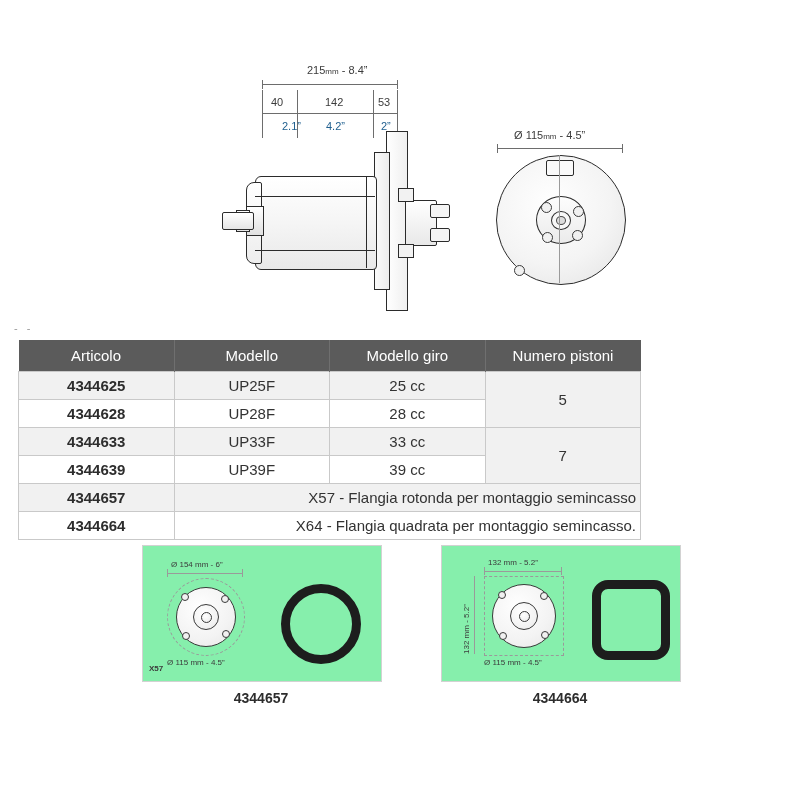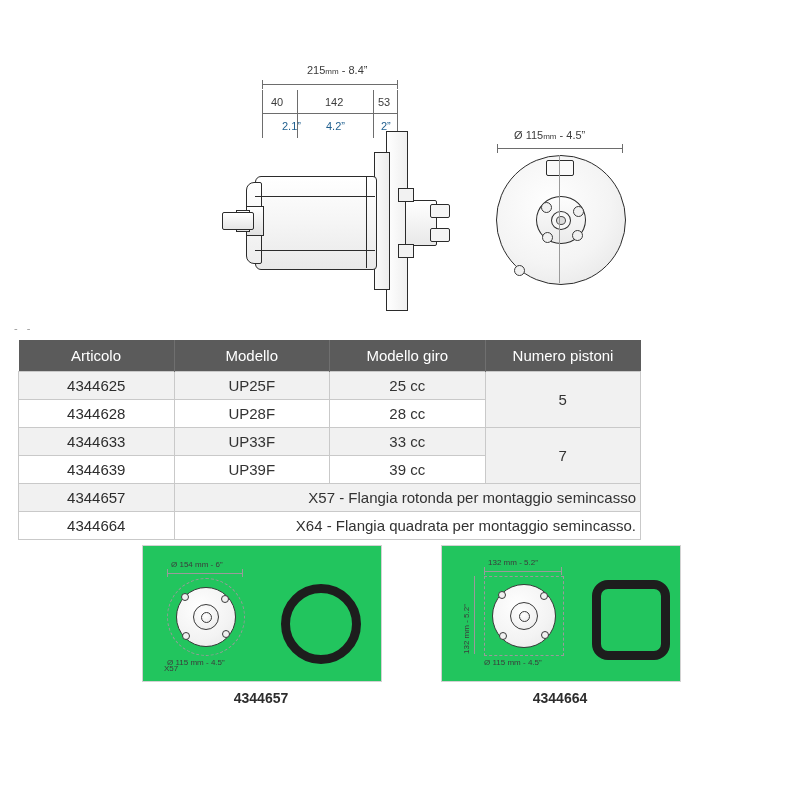--- a/index.html
+++ b/index.html
@@ -124,28 +124,28 @@
   }
   thead th:last-child{border-right:none;}
   tbody td{
     border:1px solid #c9c9c9;
     padding:5px 4px;
     text-align:center;
     color:#333;
   }
   tbody tr:nth-child(odd) td{background:#f1f1f1;}
   tbody tr:nth-child(even) td{background:#ffffff;}
-  td.code{font-weight:normal;color:#2d2d2d;}
+  td.code{font-weight:bold;color:#2d2d2d;}
   td.pistons{vertical-align:middle;}
   td.wide{text-align:right;}
 
   
   .bottom{position:absolute;left:0;top:540px;width:800px;height:200px;}
   .box{
-    position:absolute;border:1px solid #d2d2d2;background:#22c55e;
+    position:absolute;border:1px solid #d2d2d2;background:#86efac;
   }
   .box-a{left:142px;top:5px;width:238px;height:135px;}
   .box-b{left:441px;top:5px;width:238px;height:135px;}
   .cap-label{
     position:absolute;font-size:14px;font-weight:bold;color:#2d2d2d;text-align:center;
   }
 
   .b-circle{
     position:absolute;border:1px solid #3a3a3a;border-radius:50%;
     background:radial-gradient(circle at 40% 35%,#fff 0%,#f3f3f3 60%,#e6e6e6 100%);
@@ -161,21 +161,21 @@
   .gasket-sq{
     position:absolute;
     border:9px solid #1d1d1d;
     border-radius:16px;
     background:transparent;
   }
   .sq-outline{
     position:absolute;border:1px dashed #9a9a9a;
   }
   .tiny{position:absolute;font-size:8px;color:#3b3b3b;white-space:nowrap;}
-  .tiny.b{font-weight:normal;margin-left:15px;}
+  .tiny.b{font-weight:bold;}
   .vtext{
     position:absolute;font-size:8px;color:#3b3b3b;white-space:nowrap;
     transform:rotate(-90deg);transform-origin:left top;
   }
   .dashdim{position:absolute;left:14px;top:322px;font-size:11px;color:#9a9a9a;letter-spacing:3px;}
 </style>
 </head>
 <body>
 
 <div class="canvas">

